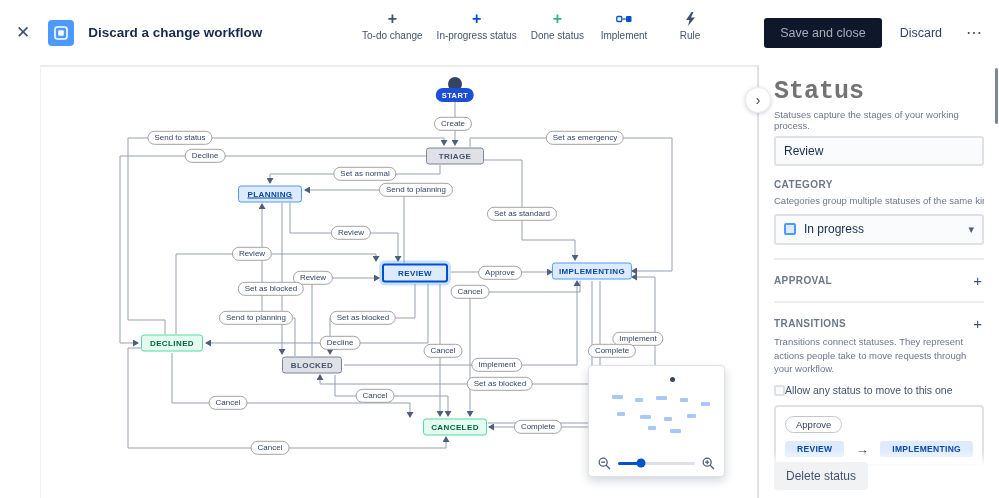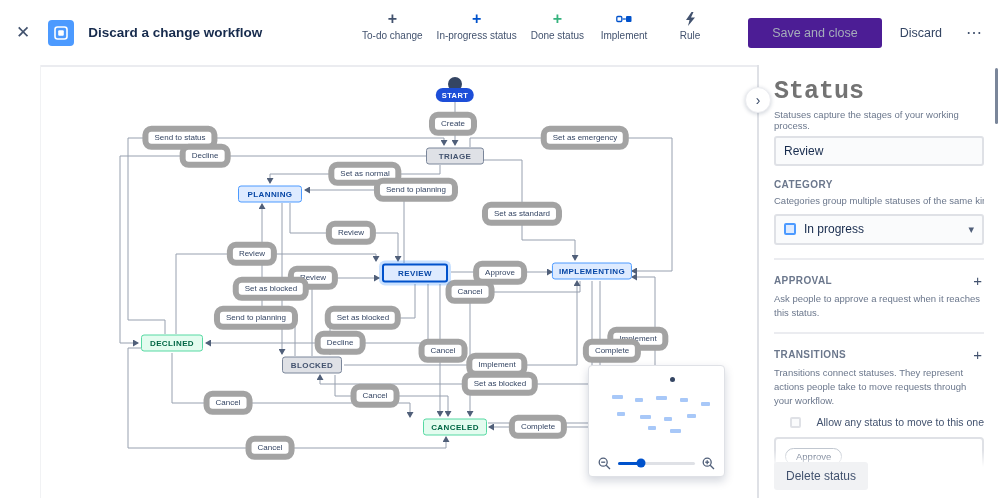--- a/index.html
+++ b/index.html
@@ -16,31 +16,31 @@
   .wf-title { font-size:13.5px; font-weight:bold; color:#172B4D; }
   .wf-subtitle { font-size:10.5px; color:#6B778C; }
   .tools { position:absolute; left:362px; top:10px; display:flex; gap:14px; align-items:flex-start; }
   .tool { background:none; border:none; cursor:pointer; display:flex; flex-direction:column; align-items:center; gap:2px; min-width:52px; }
   .ticon { height:18px; display:flex; align-items:center; justify-content:center; font-size:16px; font-weight:bold; }
   .ticon.todo { color:#42526E; }
   .ticon.inprogress { color:#0052CC; }
   .ticon.done { color:#36B37E; }
   .tlabel { font-size:10px; color:#42526E; white-space:nowrap; }
   .tb-actions { position:absolute; right:10px; top:0; height:65px; display:flex; align-items:center; gap:8px; }
-  .save-btn { background:#4c1d95; color:#A5ADBA; border:none; border-radius:3px; height:30px; padding:0 24px; font-size:12.5px; font-family:inherit; }
+  .save-btn { background:#0f172a; color:#A5ADBA; border:none; border-radius:3px; height:30px; padding:0 16px; font-size:12.5px; font-family:inherit; }
   .discard-btn { background:none; border:none; border-radius:3px; height:30px; padding:0 10px; font-size:12.5px; color:#344563; cursor:pointer; font-family:inherit; }
   .more-btn { background:none; border:none; font-size:16px; color:#42526E; cursor:pointer; padding:4px 6px; letter-spacing:1px; }
 
   
   .canvas { position:absolute; top:65px; left:0; width:757px; height:433px; background:#fff; overflow:hidden; }
   .canvas .top-rule { position:absolute; left:40px; right:0; top:0; height:2px; background:#EBECF0; }
   .canvas .left-rule { position:absolute; left:40px; top:0; bottom:0; width:1px; background:#F1F2F4; }
   #edges-svg { position:absolute; left:0; top:0; z-index:1; }
   .edge { fill:none; stroke:#97A0AF; stroke-width:1; }
-  .edge-label { position:absolute; transform:translate(-50%,-50%); background:#fff; border:6px solid #a3a3a3; border-radius:9px; padding:1px 6px; font-size:8px; color:#344563; white-space:nowrap; z-index:3; line-height:1.3; }
+  .edge-label { position:absolute; transform:translate(-50%,-50%); background:#fff; border:1px solid #a3a3a3; border-radius:9px; padding:1px 6px; font-size:8px; color:#344563; white-space:nowrap; z-index:3; line-height:1.3; }
   .node { position:absolute; transform:translate(-50%,-50%); display:flex; align-items:center; justify-content:center; border-radius:3px; font-size:8px; font-weight:bold; letter-spacing:.4px; padding:0 6px; z-index:4; white-space:nowrap; cursor:pointer; }
   .cat-todo { background:#DFE1E6; border:1px solid #7A869A; color:#42526E; }
   .cat-inprogress { background:#DEEBFF; border:1px solid #4C9AFF; color:#0747A6; }
   .cat-done { background:#E3FCEF; border:1px solid #57D9A3; color:#006644; }
   .node.selected { border:2px solid #0052CC; box-shadow:0 0 0 3px rgba(76,154,255,.3); }
   .start-dot { position:absolute; width:14px; height:14px; border-radius:50%; background:#344563; transform:translate(-50%,-50%); z-index:4; }
   .node.start { background:#1d4ed8; color:#fff; border:none; font-size:7.5px; border-radius:8px; height:14px; }
 
   
   .minimap { position:absolute; left:588px; top:300px; width:137px; height:112px; background:#fff; border:1px solid #DFE1E6; border-radius:4px; box-shadow:0 4px 10px rgba(9,30,66,.18); z-index:20; display:flex; flex-direction:column; }
@@ -60,21 +60,21 @@
   .panel-sub { font-size:9.5px; color:#6B778C; margin-top:3px; }
   .sec-label { display:flex; align-items:center; justify-content:space-between; font-size:10px; font-weight:bold; color:#6B778C; letter-spacing:.4px; margin-top:13px; }
   .plus-mini { background:none; border:none; color:#42526E; font-size:15px; font-weight:normal; cursor:pointer; line-height:1; padding:0 2px; }
   .name-input { width:100%; height:30px; margin-top:5px; background:#FAFBFC; border:2px solid #DFE1E6; border-radius:3px; padding:0 8px; font-size:12px; color:#172B4D; font-family:inherit; }
   .desc { font-size:9.5px; color:#6B778C; line-height:1.45; margin-top:4px; }
   .desc.nowrap { white-space:nowrap; overflow:hidden; }
   .cat-select { margin-top:6px; height:31px; display:flex; align-items:center; gap:8px; background:#FAFBFC; border:2px solid #DFE1E6; border-radius:3px; padding:0 8px; font-size:12px; color:#172B4D; cursor:pointer; }
   .cat-icon { width:12px; height:12px; border:2px solid #4C9AFF; background:#DEEBFF; border-radius:2px; flex:none; }
   .chev { margin-left:auto; color:#505F79; font-size:11px; }
   .divider { height:2px; background:#EBECF0; margin-top:13px; }
-  .chk-row { display:flex; align-items:flex-start; gap:15px; margin-top:8px; font-size:10.5px; color:#42526E; cursor:pointer;justify-content:flex-end; }
+  .chk-row { display:flex; align-items:flex-start; gap:0; margin-top:8px; font-size:10.5px; color:#42526E; cursor:pointer; }
   .chk-box { width:11px; height:11px; border:2px solid #DFE1E6; background:#FAFBFC; border-radius:2px; flex:none; margin-top:1px; }
   .t-card { border:2px solid #DFE1E6; border-radius:4px; padding:7px 9px; margin-top:9px; background:#fff; }
   .action-pill { display:inline-block; border:1px solid #C1C7D0; border-radius:11px; padding:2px 10px; font-size:9.5px; color:#344563; background:#fff; cursor:pointer; }
   .route { display:flex; align-items:center; justify-content:space-between; margin-top:8px; }
   .lozenge { background:#DEEBFF; color:#0747A6; font-size:8.5px; font-weight:bold; letter-spacing:.3px; padding:3px 12px; border-radius:3px; cursor:pointer; }
   .route-arrow { font-size:13px; color:#172B4D; }
   .panel-footer { position:absolute; left:0; right:0; bottom:0; height:48px; background:linear-gradient(rgba(255,255,255,0), #fff 35%); padding:12px 15px; }
   .delete-btn { background:#F1F2F4; border:none; border-radius:3px; height:28px; padding:0 12px; font-size:12px; color:#42526E; cursor:pointer; font-family:inherit; }
   .scroll-thumb { position:absolute; left:995px; top:68px; width:3px; height:56px; background:#7A869A; border-radius:2px; z-index:40; }
 </style>
@@ -168,21 +168,21 @@
         <polyline points="488,358 655,358 655,212 632,212" class="edge" marker-end="url(#arrow)"></polyline>
         <polyline points="600,216 600,362 489,362" class="edge" marker-end="url(#arrow)"></polyline>
         <polyline points="335,310 335,331 448,331 448,351" class="edge" marker-end="url(#arrow)"></polyline>
         <polyline points="172,288 172,338 410,338 410,352" class="edge" marker-end="url(#arrow)"></polyline>
         <polyline points="141,283 128,283 128,383 446,383 446,372" class="edge" marker-end="url(#arrow)"></polyline>
       </svg>
     <div id="nodes">
         <div class="start-dot" style="left: 455px; top: 19px;"></div>
         <div class="node start" style="left: 455px; top: 30px;">START</div>
         <div class="node cat-todo" style="left: 455px; top: 91px; min-width: 58px; height: 17px;">TRIAGE</div>
-        <div class="node cat-inprogress" style="left: 270px; top: 129px; min-width: 64px; height: 17px;">PLANNING</div>
+        <div class="node cat-inprogress" style="left: 270px; top: 129px; min-width: 64px; height: 17px; text-decoration: underline;">PLANNING</div>
         <div class="node cat-inprogress selected" style="left: 415px; top: 208px; min-width: 66px; height: 19px;">REVIEW</div>
         <div class="node cat-inprogress" style="left: 592px; top: 206px; min-width: 74px; height: 17px;">IMPLEMENTING</div>
         <div class="node cat-done" style="left: 172px; top: 278px; min-width: 62px; height: 17px;">DECLINED</div>
         <div class="node cat-todo" style="left: 312px; top: 300px; min-width: 60px; height: 17px;">BLOCKED</div>
         <div class="node cat-done" style="left: 455px; top: 362px; min-width: 64px; height: 17px;">CANCELED</div>
       </div>
     <div id="edge-labels">
         <div class="edge-label" style="left: 453px; top: 59px;">Create</div>
         <div class="edge-label" style="left: 180px; top: 73px;">Send to status</div>
         <div class="edge-label" style="left: 205px; top: 91px;">Decline</div>
@@ -267,21 +267,20 @@
       <span class="cat-icon"></span>
       <span>In progress</span>
       <span class="chev">▾</span>
     </div>
 
     <div class="divider"></div>
     <div class="sec-label">
       <span>APPROVAL</span>
       <button class="plus-mini">+</button>
     </div>
-    <p class="desc">Ask people to approve a request when it reaches this status.</p>
 
     <div class="divider"></div>
     <div class="sec-label">
       <span>TRANSITIONS</span>
       <button class="plus-mini">+</button>
     </div>
     <p class="desc">Transitions connect statuses. They represent actions people take to move requests through your workflow.</p>
 
     <label class="chk-row">
       <span class="chk-box"></span>

